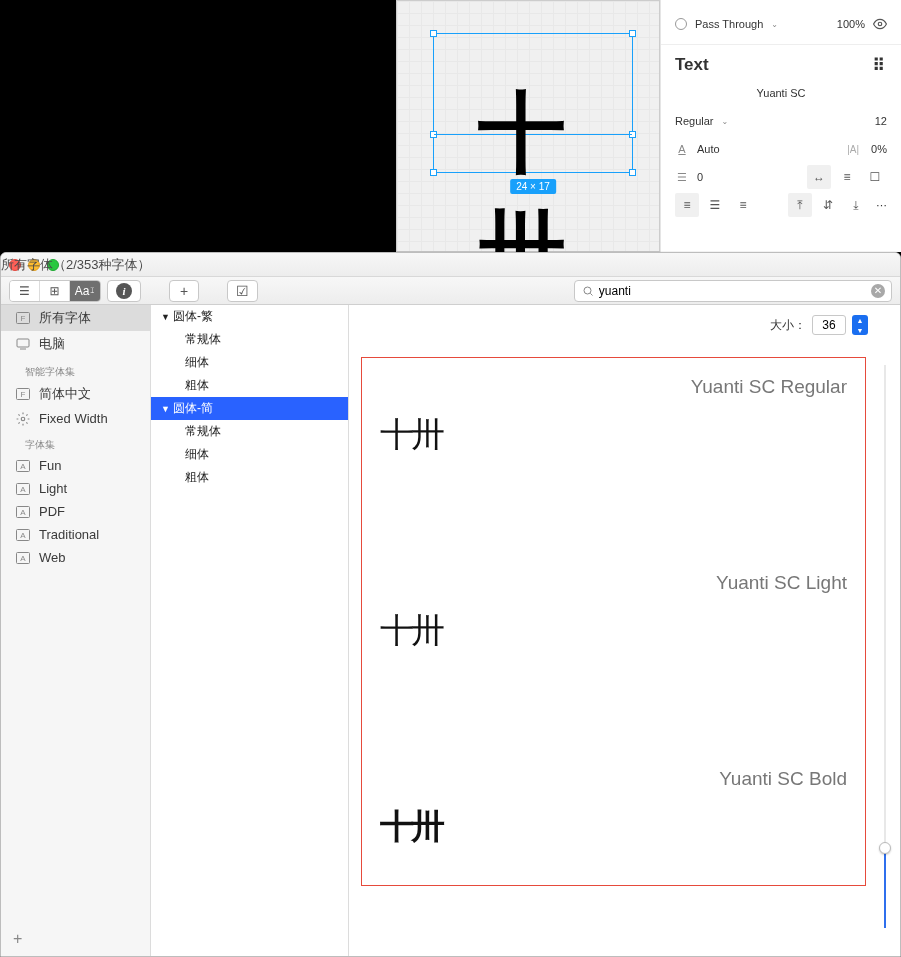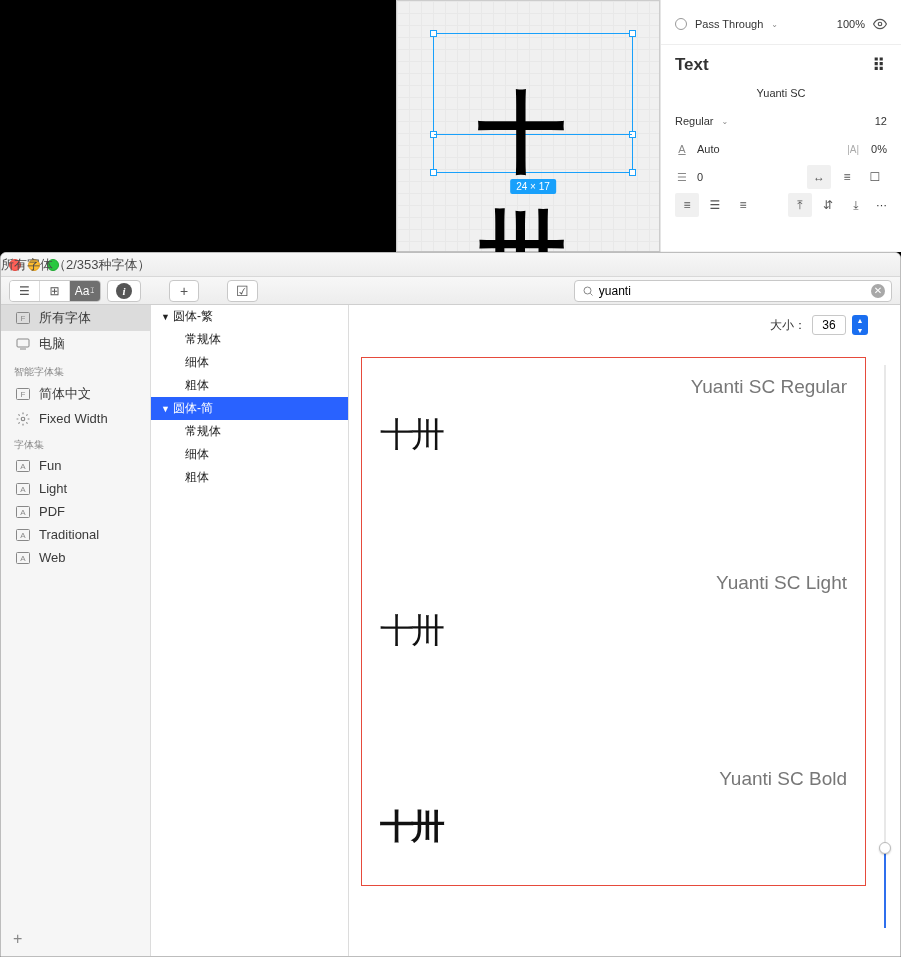--- a/index.html
+++ b/index.html
@@ -55,21 +55,21 @@
 .info-circle { width: 16px; height: 16px; border-radius: 50%; background: #555; color: #fff; font-size: 11px; display: flex; align-items: center; justify-content: center; font-weight: bold; font-style: italic; font-family: Georgia, serif; }
 .tb-spacer { flex: 1; }
 .search-wrap { flex: 1; max-width: 430px; height: 22px; border: 1px solid #c8c8c8; border-radius: 4px; background: #fff; display: flex; align-items: center; padding: 0 6px; gap: 4px; }
 .search-wrap input { border: none; outline: none; flex: 1; font-size: 12px; background: transparent; }
 .clear-btn { width: 14px; height: 14px; border-radius: 50%; background: #a8a8a8; color: #fff; font-size: 10px; display: flex; align-items: center; justify-content: center; line-height: 1; }
 
 .fb-body { display: flex; height: calc(100% - 52px); }
 .fb-sidebar { width: 150px; background: #f6f6f6; border-right: 1px solid #dcdcdc; display: flex; flex-direction: column; font-size: 13px; overflow: hidden; }
 .sb-item { display: flex; align-items: center; gap: 8px; padding: 4px 10px 4px 14px; color: #3a3a3a; }
 .sb-item.sel { background: #dcdcdc; }
-.sb-group { font-size: 10px; color: #888; padding: 8px 13px 2px; }
+.sb-group { font-size: 10px; color: #888; padding: 8px 24px 2px; }
 .sb-icon { width: 16px; height: 14px; display: inline-flex; align-items: center; justify-content: center; color: #7a7a7a; }
 .sb-footer { margin-top: auto; padding: 8px 12px; color: #888; font-size: 16px; }
 
 .fb-list { width: 198px; border-right: 1px solid #dcdcdc; font-size: 12px; overflow: auto; }
 .fl-group { padding: 3px 6px 3px 10px; color: #222; display: flex; align-items: center; gap: 2px; }
 .fl-group .tri { font-size: 9px; width: 10px; }
 .fl-group.selected { background: #2962ff; color: #fff; }
 .fl-style { padding: 3px 6px 3px 34px; color: #222; }
 
 .fb-preview { flex: 1; position: relative; background: #fff; }

